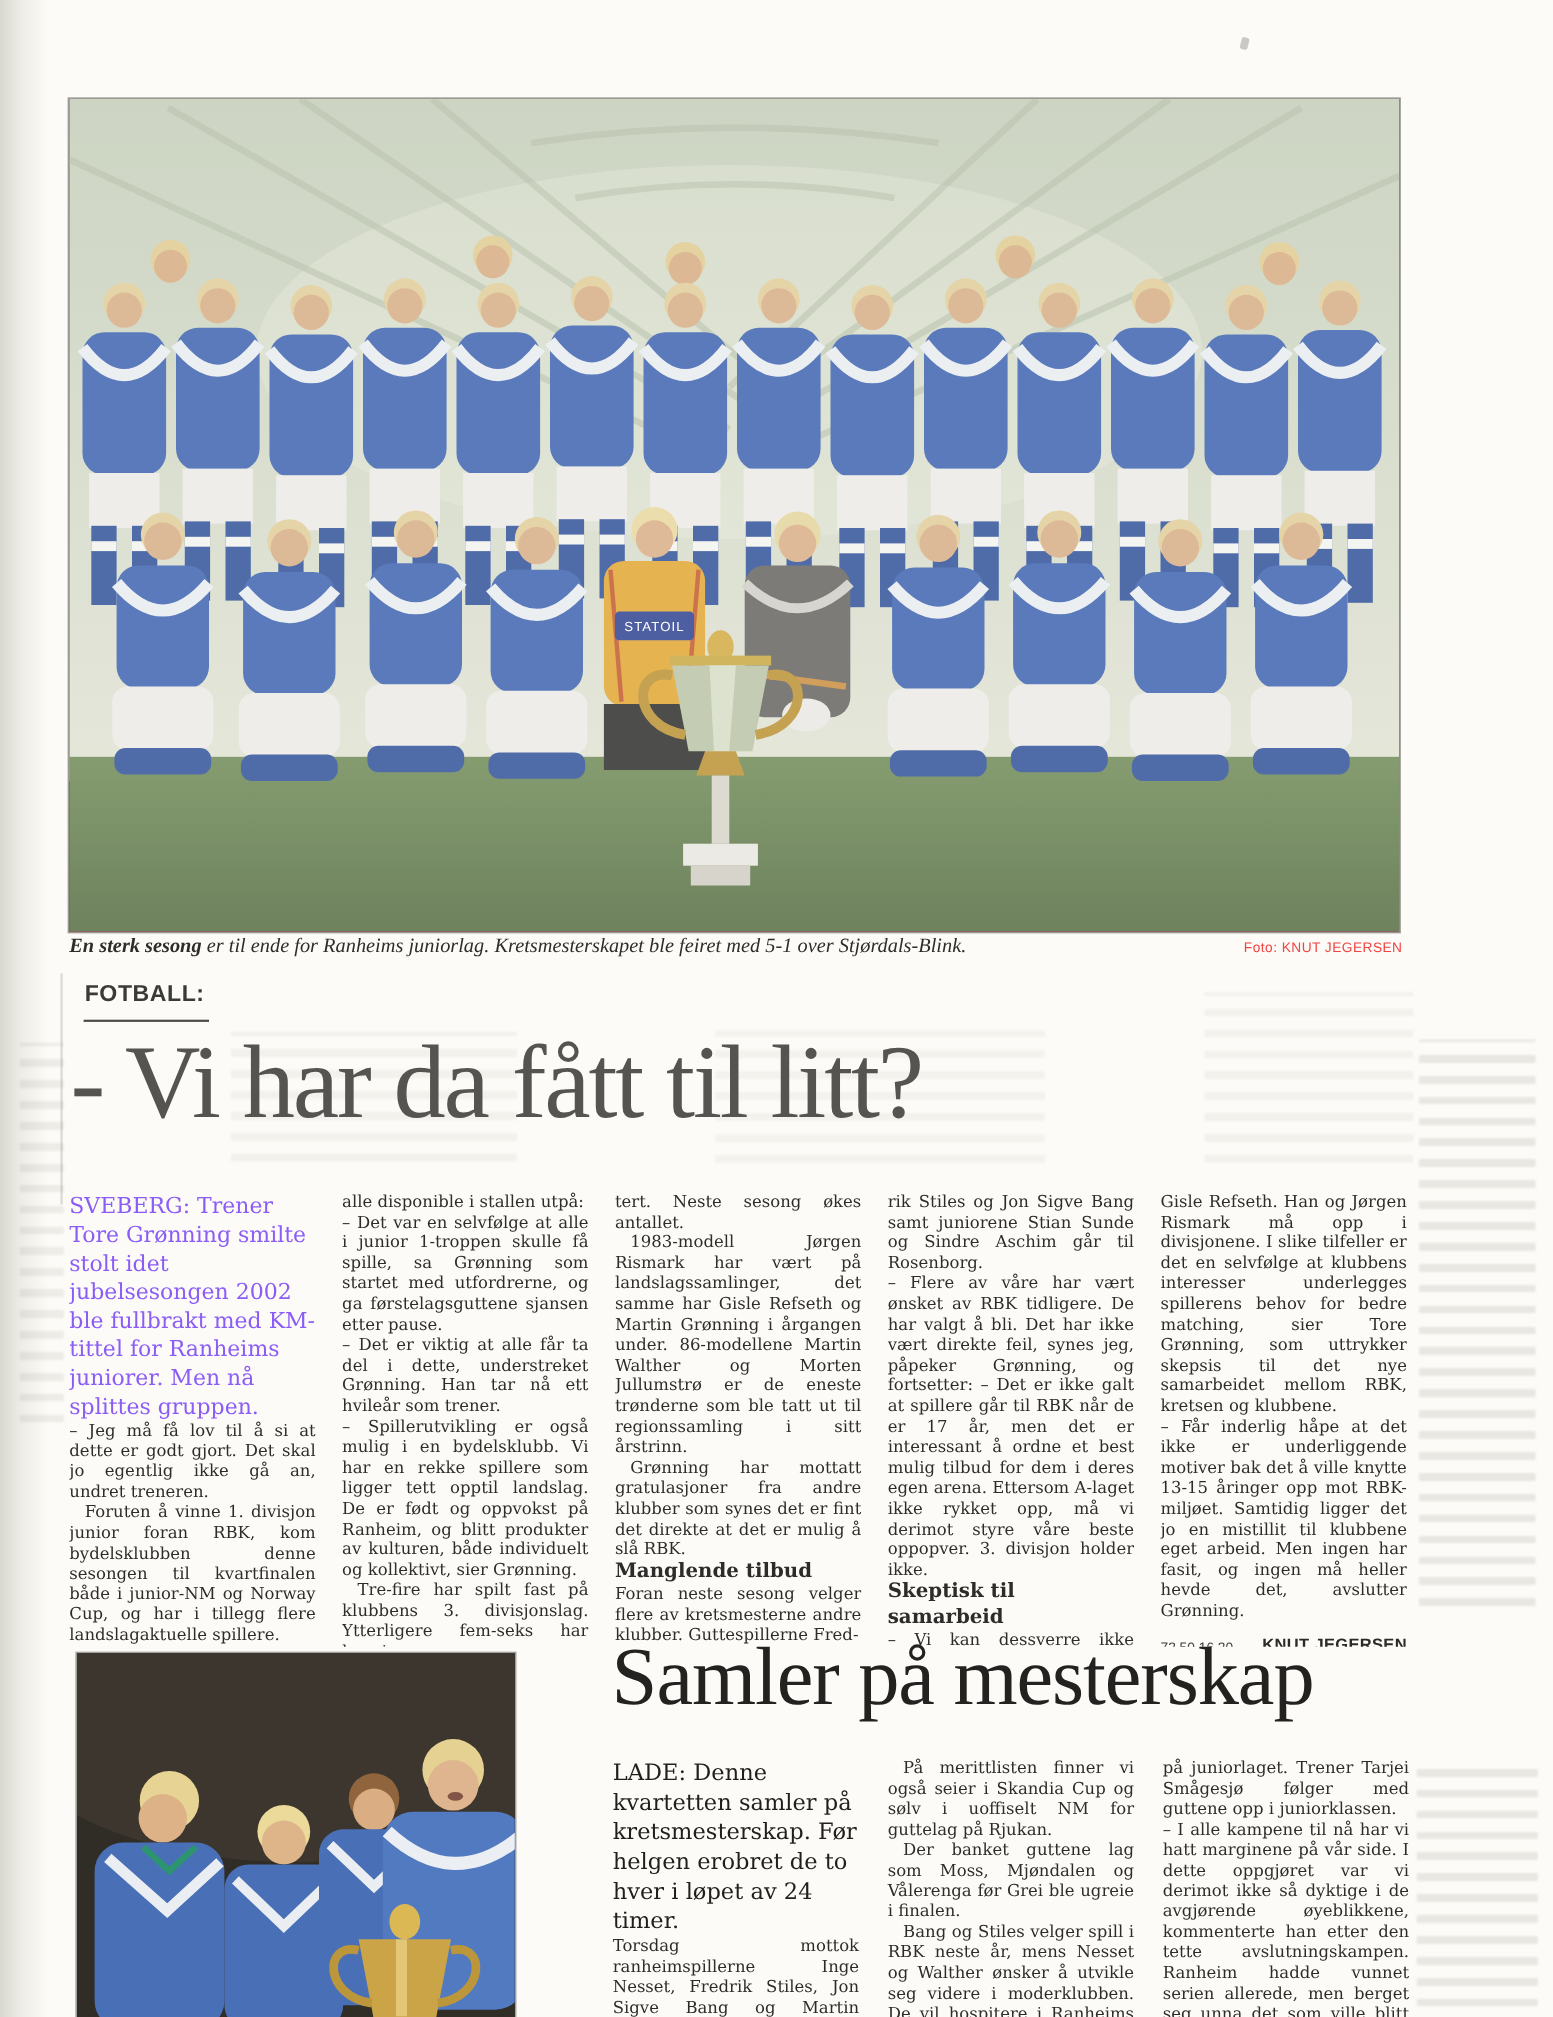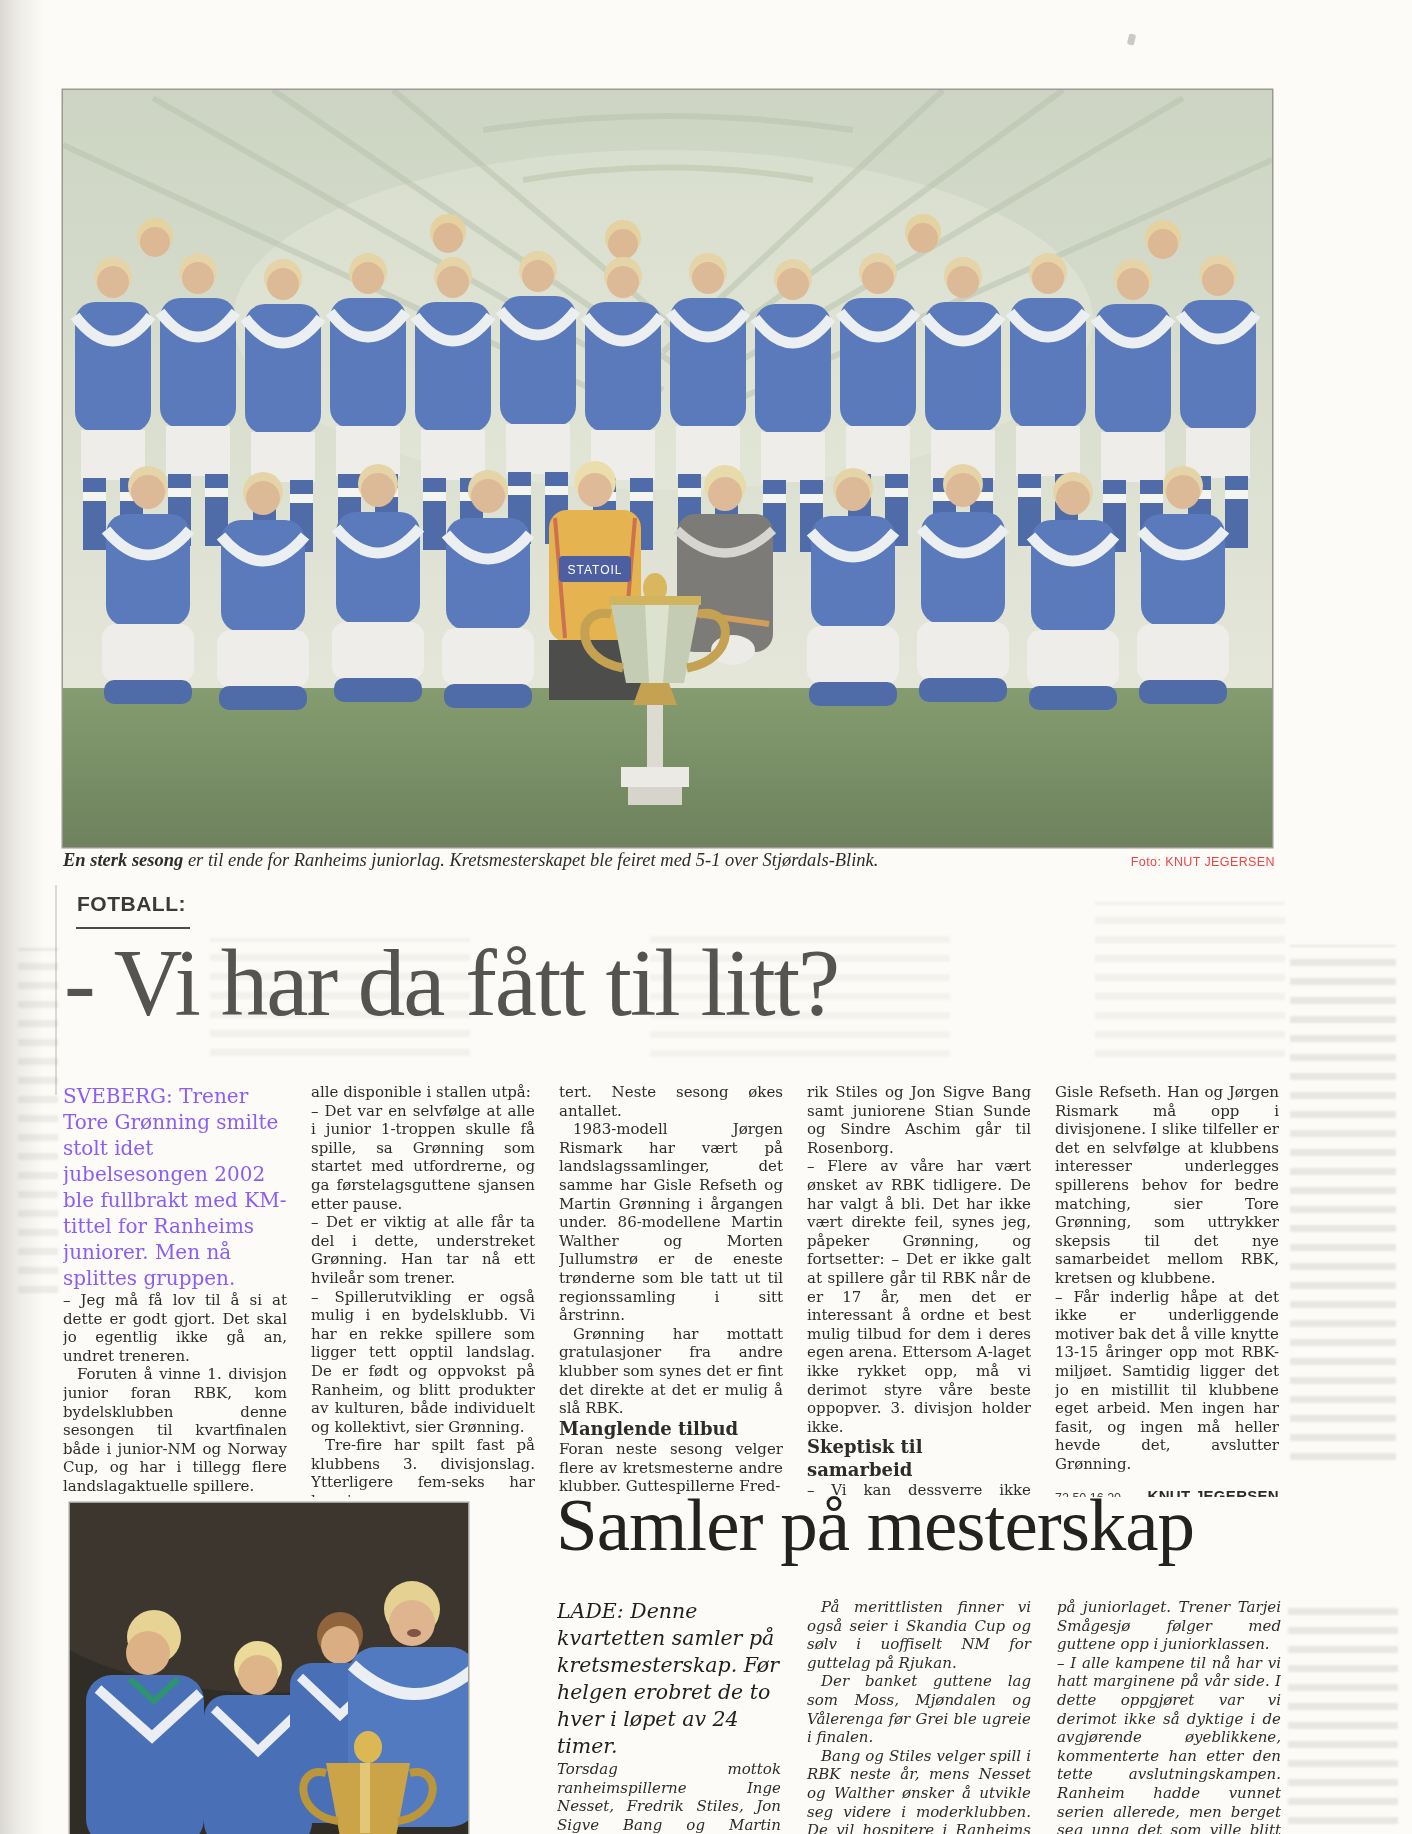--- a/index.html
+++ b/index.html
@@ -44,21 +44,21 @@
   .byline{margin-top:14px;font-family:"Liberation Sans",sans-serif;}
   .byline-row{display:flex;justify-content:space-between;align-items:flex-end;
         border-bottom:2px solid #3e3d3a;padding-bottom:1px;}
   .phone{font-size:12.5px;color:#3c3b38;}
   .bname{font-size:15px;font-weight:700;color:#2b2a27;letter-spacing:.3px;}
   
   .photo2{position:absolute;left:70px;top:1503px;width:398px;height:331px;margin:0;
         box-shadow:0 0 0 1.5px rgba(72,72,64,.5);background:#241f19;}
   .article2{position:absolute;left:557px;top:1598px;width:724px;height:236px;overflow:hidden;
         display:flex;gap:26px;z-index:2;}
-  .a2col{width:224px;flex:none;font-size:15px;line-height:1.24;color:#2d2c2a;text-align:justify;font-style:italic;}
+  .a2col{width:224px;flex:none;font-size:15px;line-height:1.24;color:#2d2c2a;text-align:justify;}
   .lede2{font-size:20.5px;line-height:1.32;text-align:left;color:#201f1d;margin:2px 0 14px;}
 </style>
 </head>
 <body>
 
 <div class="page">
 
   <div class="scan-edge"></div>
   <div class="speck"></div>
   <div class="fold-line"></div>

